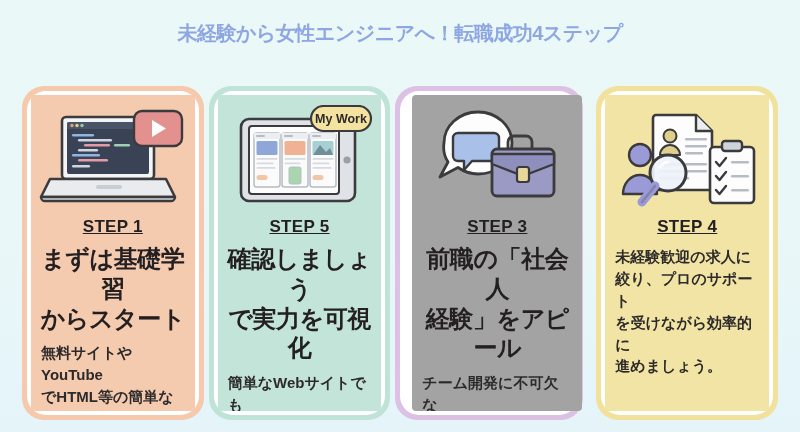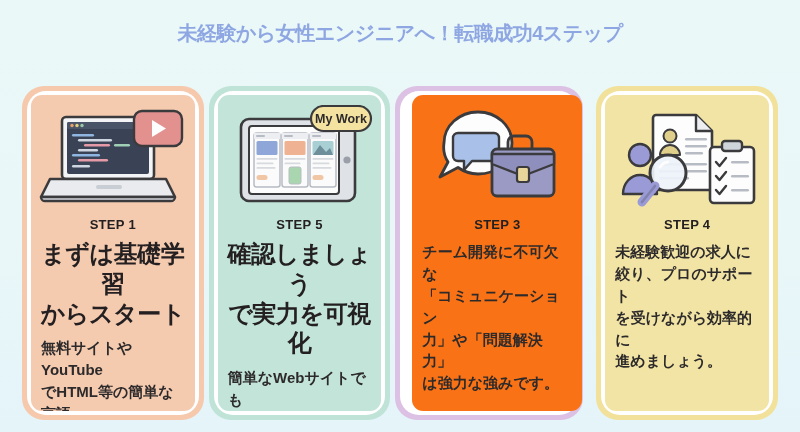--- a/index.html
+++ b/index.html
@@ -51,42 +51,43 @@
     width: 100%;
     height: 100%;
     background: #ffffff;
     border-radius: 19px;
     padding: 4px;
     box-sizing: border-box;
   }
   .card-inner {
     width: 100%;
     height: 100%;
-    border-radius: 11px;
+    border-radius: 4px;
     box-sizing: border-box;
     display: flex;
     flex-direction: column;
     align-items: center;
     overflow: hidden;
     padding: 8px 6px 6px 6px;
   }
   .art {
     width: 100%;
     height: 112px;
     display: flex;
     align-items: center;
     justify-content: center;
     flex: 0 0 auto;
   }
   .step-label {
-    font-size: 13px;
+    font-size: 17px;
     font-weight: bold;
     color: #242021;
     margin-top: 2px;
     letter-spacing: 0.3px;
+    text-decoration: underline;
   }
   .card-title {
     font-size: 24px;
     font-weight: bold;
     color: #242021;
     line-height: 1.24;
     text-align: center;
     margin-top: 7px;
     letter-spacing: -0.4px;
     white-space: pre-line;
@@ -100,21 +101,21 @@
     margin-top: 9px;
     white-space: pre-line;
     padding: 0 4px;
   }
   
   .c1 { background: #f6c8ac; }
   .c1 .card-inner { background: #f5cbb0; }
   .c2 { background: #bfe3d7; }
   .c2 .card-inner { background: #c3e4d9; }
   .c3 { background: #dcc1e4; }
-  .c3 .card-inner { background: #f97316; margin-left: 8px; }
+  .c3 .card-inner { background: #a3a3a3; margin-left: 8px; }
   .c4 { background: #f2e19a; margin-left: 8px; }
   .c4 .card-inner { background: #f2e4a4; }
   svg { display: block; }
 </style>
 </head>
 <body>
 
 <div id="page">
 
   <div id="page-title">未経験から女性エンジニアへ！転職成功4ステップ</div>
@@ -227,20 +228,22 @@
 
               <path d="M86 44 v-7 a6 6 0 0 1 6 -6 h12 a6 6 0 0 1 6 6 v7" fill="none" stroke="#3b3a3c" stroke-width="2.8" stroke-linecap="round"></path>
 
               <rect x="70" y="44" width="62" height="47" rx="5" fill="#9a9ac4" stroke="#3b3a3c" stroke-width="2.8"></rect>
               <path d="M70 58 L101 70 L132 58" fill="none" stroke="#3b3a3c" stroke-width="2.4"></path>
               <path d="M70 49 h62 v10 l-31 12 l-31 -12 Z" fill="#8f8fbe" stroke="#3b3a3c" stroke-width="2.4" stroke-linejoin="round"></path>
               <rect x="95" y="62" width="12" height="15" rx="2.5" fill="#e8d79a" stroke="#3b3a3c" stroke-width="2.2"></rect>
             </svg>
           </div>
           <div class="step-label">STEP 3</div>
+          <div class="card-title">前職の「社会人
+経験」をアピール</div>
           <div class="card-body">チーム開発に不可欠な
 「コミュニケーション
 力」や「問題解決力」
 は強力な強みです。</div>
         </div>
       </div>
     </div>
 
     <div class="card-outer c4">
       <div class="card-white">

